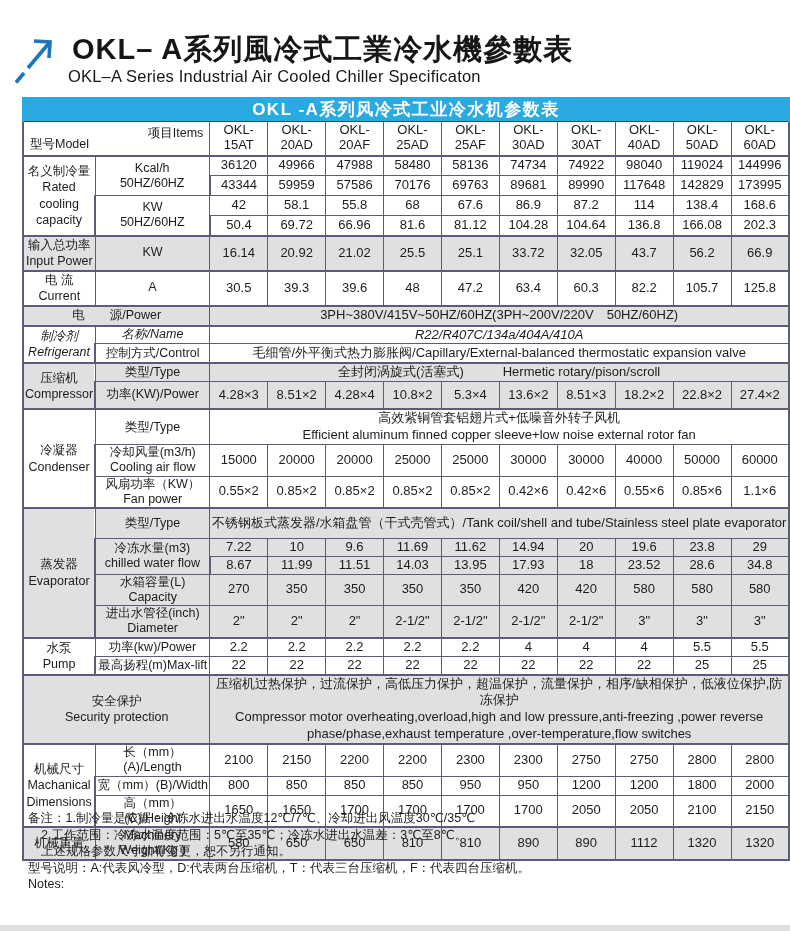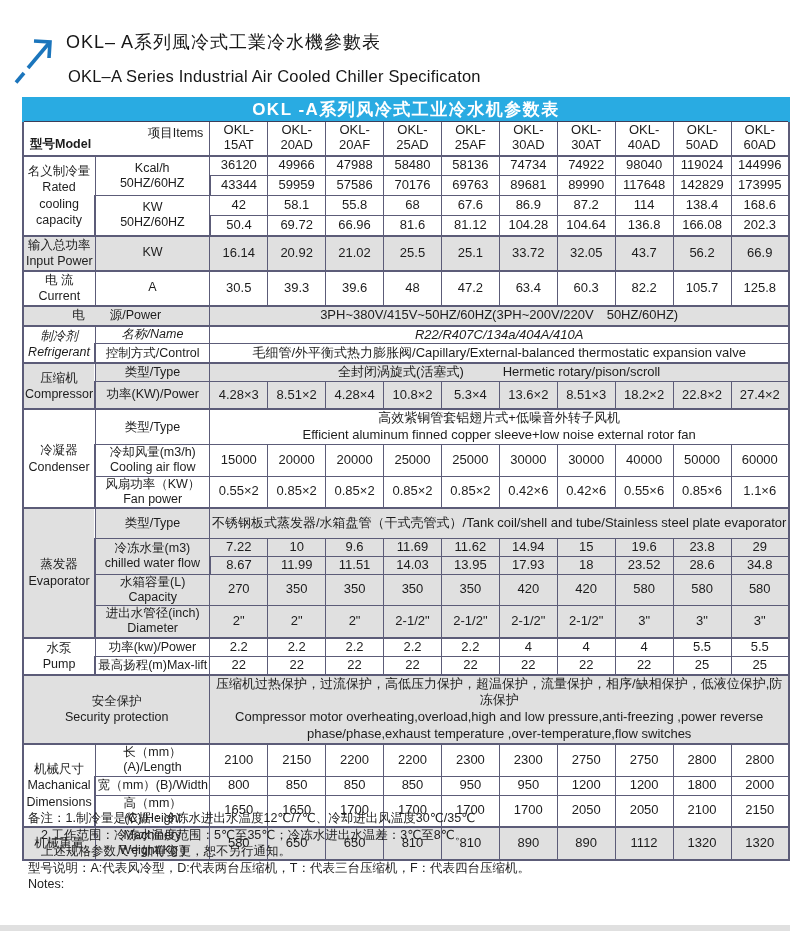--- a/index.html
+++ b/index.html
@@ -1,36 +1,36 @@
 <!DOCTYPE html>
 <html><head>
 <meta charset="utf-8">
 <style>
   html,body{margin:0;padding:0;background:#fff;}
   .app{position:relative;width:790px;height:931px;background:#ffffff;overflow:hidden;
        font-family:"Liberation Sans","DejaVu Sans",sans-serif;color:#1c1c1c;}
   .logo{position:absolute;left:13px;top:31px;}
-  .title-cn{position:absolute;left:66px;top:30px;font-size:18px;font-weight:400;
+  .title-cn{position:absolute;left:72px;top:30px;font-size:29px;font-weight:700;
             letter-spacing:1px;white-space:nowrap;color:#161616;}
   .title-en{position:absolute;left:68px;top:67px;font-size:16.5px;letter-spacing:0.2px;
             white-space:nowrap;color:#161616;}
   .table-wrap{position:absolute;left:22px;top:97px;}
   table{border-collapse:collapse;table-layout:fixed;}
   th,td{border:1px solid #5c5c78;text-align:center;vertical-align:middle;
         padding:0 1px;font-size:13px;line-height:1.14;font-weight:normal;
         overflow:hidden;background:#fff;}
   th.table-caption{background:#29abe2;color:#ffffff;font-size:17px;font-weight:700;
                    height:23px;letter-spacing:1.5px;border:1px solid #29abe2;
                    border-bottom:1px solid #3e3e58;}
   tr.model-row th{font-size:13px;background:#fff;}
   th.corner-cell{position:relative;
      background-image:linear-gradient(to bottom right,
        transparent calc(50% - 1px),#5c5c78 calc(50% - 1px),
        #5c5c78 calc(50% + 0px),transparent calc(50% + 0px));}
-  .corner-model{position:absolute;left:6px;bottom:3px;font-size:12.5px;font-weight:bold;}
+  .corner-model{position:absolute;left:6px;bottom:3px;font-size:12.5px;}
   .corner-items{position:absolute;right:6px;top:4px;font-size:12.5px;}
   td.section-label,td.item-label{font-size:12.5px;}
   td.section-label div{line-height:1.32;}
   td.item-label div{line-height:1.22;}
   td.span-cell div{line-height:1.3;}
   tr.shaded td{background:#e0e0e0;}
   tr.sec-top td{border-top-width:2px;}
   tbody tr:last-child td{border-bottom-width:2px;}
   td:first-child,th:first-child{border-left-width:2px;}
   td:last-child,th:last-child{border-right-width:2px;}
@@ -340,21 +340,21 @@
             <td class="item-label" rowspan="2">
               <div>冷冻水量(m3)</div>
               <div>chilled water flow</div>
             </td>
             <td class="value-cell">7.22</td>
             <td class="value-cell">10</td>
             <td class="value-cell">9.6</td>
             <td class="value-cell">11.69</td>
             <td class="value-cell">11.62</td>
             <td class="value-cell">14.94</td>
-            <td class="value-cell">15</td>
+            <td class="value-cell">20</td>
             <td class="value-cell">19.6</td>
             <td class="value-cell">23.8</td>
             <td class="value-cell">29</td>
           </tr>
           <tr class="shaded" style="height: 18px;">
             <td class="value-cell">8.67</td>
             <td class="value-cell">11.99</td>
             <td class="value-cell">11.51</td>
             <td class="value-cell">14.03</td>
             <td class="value-cell">13.95</td>

